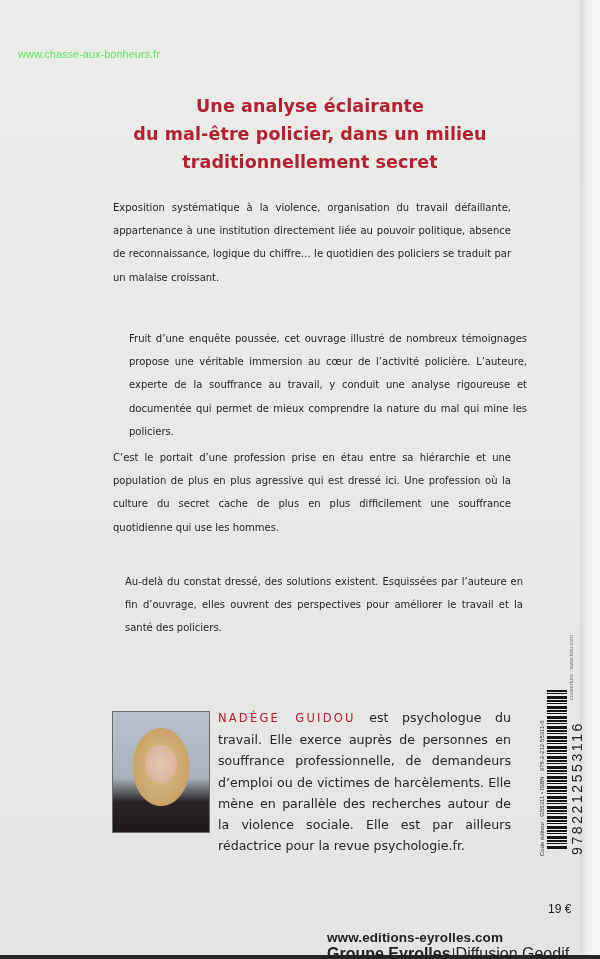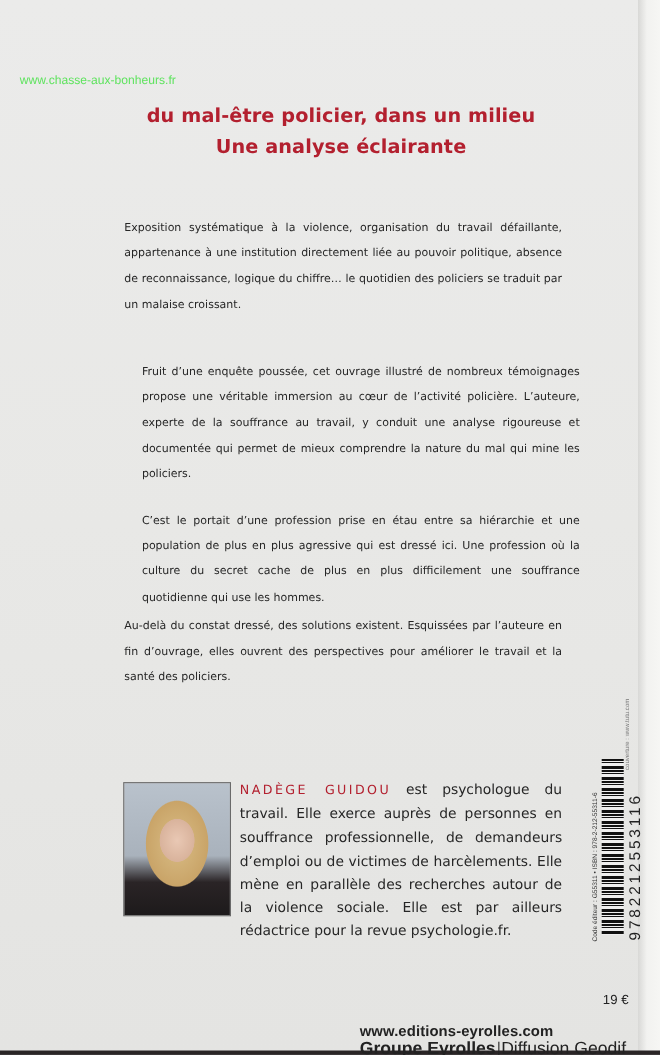--- a/index.html
+++ b/index.html
@@ -15,21 +15,21 @@
   .spine-edge {
     position: absolute; left: 580px; top: 0; width: 20px; height: 959px;
     background: linear-gradient(90deg, #d8d8d6 0%, #f2f2f0 40%, #f6f6f4 100%);
   }
   .bottom-edge {
     position: absolute; left: 0; top: 955px; width: 600px; height: 4px;
     background: #2a2526;
   }
   .watermark {
     position: absolute; left: 18px; top: 48px;
-    color: #5fe35f; font-family: "Liberation Sans", sans-serif; font-size: 11px; margin-top: 19px;
+    color: #5fe35f; font-family: "Liberation Sans", sans-serif; font-size: 11px;
   }
   .headline {
     position: absolute; left: 120px; top: 92px; width: 380px;
     text-align: center; color: #b3202f;
     font-family: "DejaVu Sans", sans-serif; font-weight: bold;
     font-size: 17.5px; line-height: 28px; letter-spacing: 0.1px;
   }
   .body-text {
     position: absolute; left: 113px; width: 398px;
     color: #262626; font-size: 10px; line-height: 23.2px;
@@ -94,28 +94,29 @@
 </head>
 <body>
 
 <div class="cover"></div>
 <div class="spine-edge"></div>
 <div class="bottom-edge"></div>
 
 <div class="watermark">www.chasse-aux-bonheurs.fr</div>
 
 <div class="headline">
+  <div>Une analyse éclairante</div>
   <div>du mal-être policier, dans un milieu</div>
-  <div>Une analyse éclairante</div>
+  <div>traditionnellement secret</div>
 </div>
 
 <p class="body-text p1" style="margin:0">Exposition systématique à la violence, organisation du travail défaillante, appartenance à une institution directement liée au pouvoir politique, absence de reconnaissance, logique du chiffre… le quotidien des policiers se traduit par un malaise croissant.</p>
 <p class="body-text p2" style="margin:16px">Fruit d’une enquête poussée, cet ouvrage illustré de nombreux témoignages propose une véritable immersion au cœur de l’activité policière. L’auteure, experte de la souffrance au travail, y conduit une analyse rigoureuse et documentée qui permet de mieux comprendre la nature du mal qui mine les policiers.</p>
-<p class="body-text p3" style="margin:16px">C’est le portait d’une profession prise en étau entre sa hiérarchie et une population de plus en plus agressive qui est dressé ici. Une profession où la culture du secret cache de plus en plus difficilement une souffrance quotidienne qui use les hommes.</p>
-<p class="body-text p4" style="margin:0">Au-delà du constat dressé, des solutions existent. Esquissées par l’auteure en fin d’ouvrage, elles ouvrent des perspectives pour améliorer le travail et la santé des policiers.</p>
+<p class="body-text p3" style="margin:0">C’est le portait d’une profession prise en étau entre sa hiérarchie et une population de plus en plus agressive qui est dressé ici. Une profession où la culture du secret cache de plus en plus difficilement une souffrance quotidienne qui use les hommes.</p>
+<p class="body-text p4" style="margin:12px">Au-delà du constat dressé, des solutions existent. Esquissées par l’auteure en fin d’ouvrage, elles ouvrent des perspectives pour améliorer le travail et la santé des policiers.</p>
 
 <div class="author-photo" title="Portrait of the author"></div>
 
 <p class="author-bio" style="margin:0"><span class="author-name">NADÈGE GUIDOU</span><span> est psychologue du travail. Elle exerce auprès de personnes en souffrance professionnelle, de demandeurs d’emploi ou de victimes de harcèlements. Elle mène en parallèle des recherches autour de la violence sociale. Elle est par ailleurs rédactrice pour la revue psychologie.fr.</span></p>
 
 <div class="publisher">
   <div class="url">www.editions-eyrolles.com</div>
   <div class="group"><b>Groupe Eyrolles</b><span class="sep"></span><span>Diffusion Geodif</span></div>
 </div>
 

